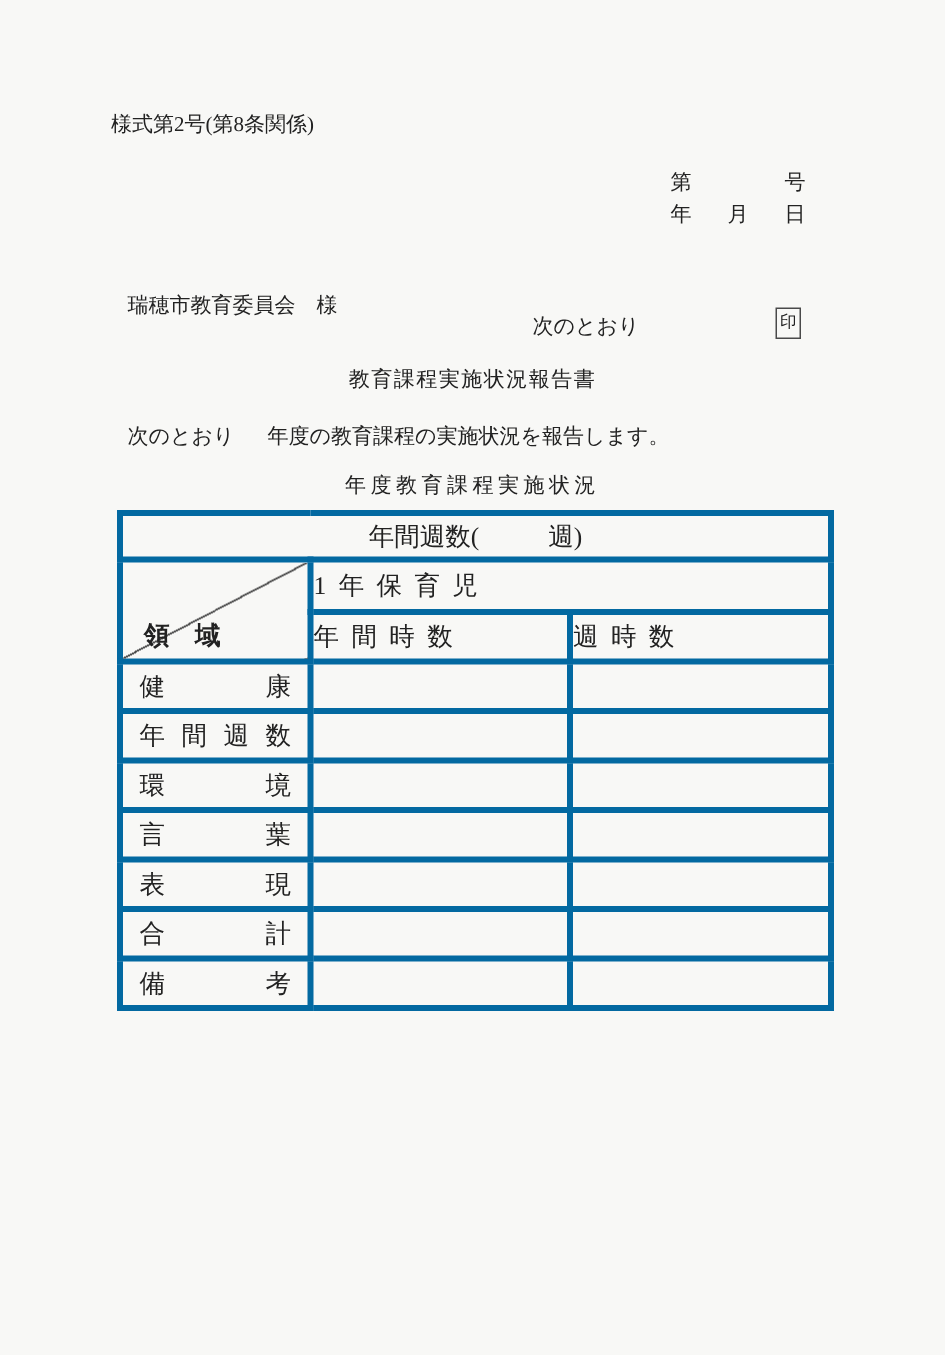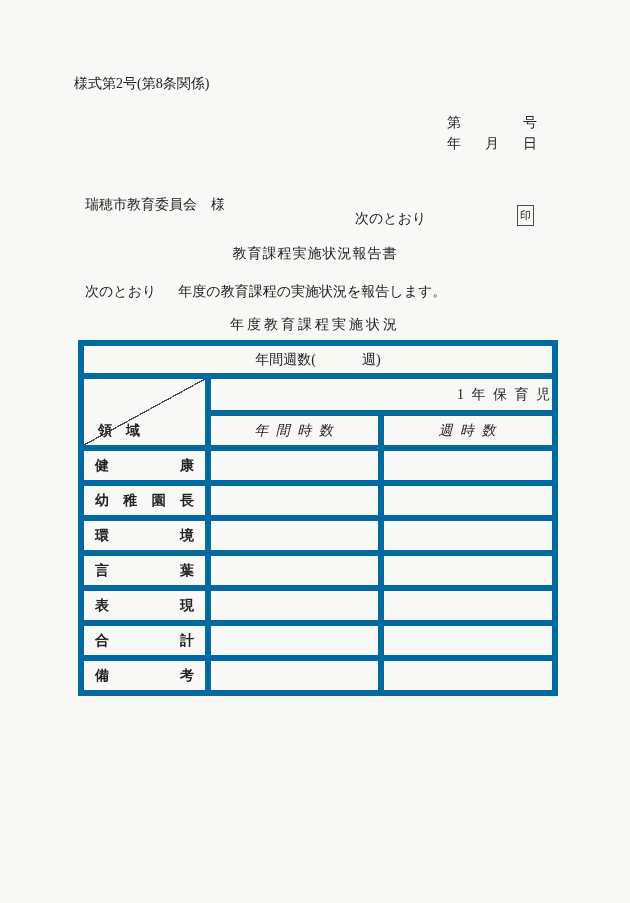--- a/index.html
+++ b/index.html
@@ -22,37 +22,37 @@
   .intro{left:85px;top:285px;}
   .inline-blank{display:inline-block;vertical-align:bottom;}
   .intro .inline-blank{width:22px;}
   .table-caption{left:78px;top:318px;width:474px;text-align:center;letter-spacing:3px;}
 
   table.report{
     position:absolute;left:78px;top:340px;width:474px;
     border-collapse:collapse;table-layout:fixed;
   }
   table.report td{
-    border:6px solid #0369a1;padding:0;vertical-align:middle;
-    font-size:14px;color:#222;
+    border:4px solid #0369a1;padding:0;vertical-align:middle;
+    font-size:17px;color:#222;
   }
   tr.weeks-row td{height:27px;text-align:center;}
   .weeks-blank{width:46px;}
-  tr.group-row td.group-h{height:31px;text-align:right;letter-spacing:2px;}
-  tr.colh-row td{height:29px;text-align:center;letter-spacing:2px;font-style:italic;}
+  tr.group-row td.group-h{height:31px;text-align:left;letter-spacing:2px;}
+  tr.colh-row td{height:29px;letter-spacing:2px;}
   td.corner{position:relative;
     background-image:linear-gradient(to bottom right,
       transparent calc(50% - 0.6px),
       #4a4a4a calc(50% - 0.6px),
       #4a4a4a calc(50% + 0.6px),
       transparent calc(50% + 0.6px));
     font-weight:bold;
   }
   td.corner .corner-label{position:absolute;left:14px;bottom:7px;white-space:nowrap;}
-  tr.body-row td{height:29px;font-weight:bold;}
+  tr.body-row td{height:29px;}
   td.rl div{text-align:justify;text-align-last:justify;padding:0 11px;}
 </style>
 </head>
 <body>
 
 <div class="page">
 
   <div class="abs form-number">様式第2号(第8条関係)</div>
 
   <div class="abs doc-number-row">
@@ -104,21 +104,21 @@
 
     <tr class="body-row">
       <td class="rl">
             <div>健康</div>
           </td>
       <td></td>
       <td></td>
     </tr>
     <tr class="body-row">
       <td class="rl">
-            <div>幼稚園長</div>
+            <div>年間週数</div>
           </td>
       <td></td>
       <td></td>
     </tr>
     <tr class="body-row">
       <td class="rl">
             <div>環境</div>
           </td>
       <td></td>
       <td></td>

